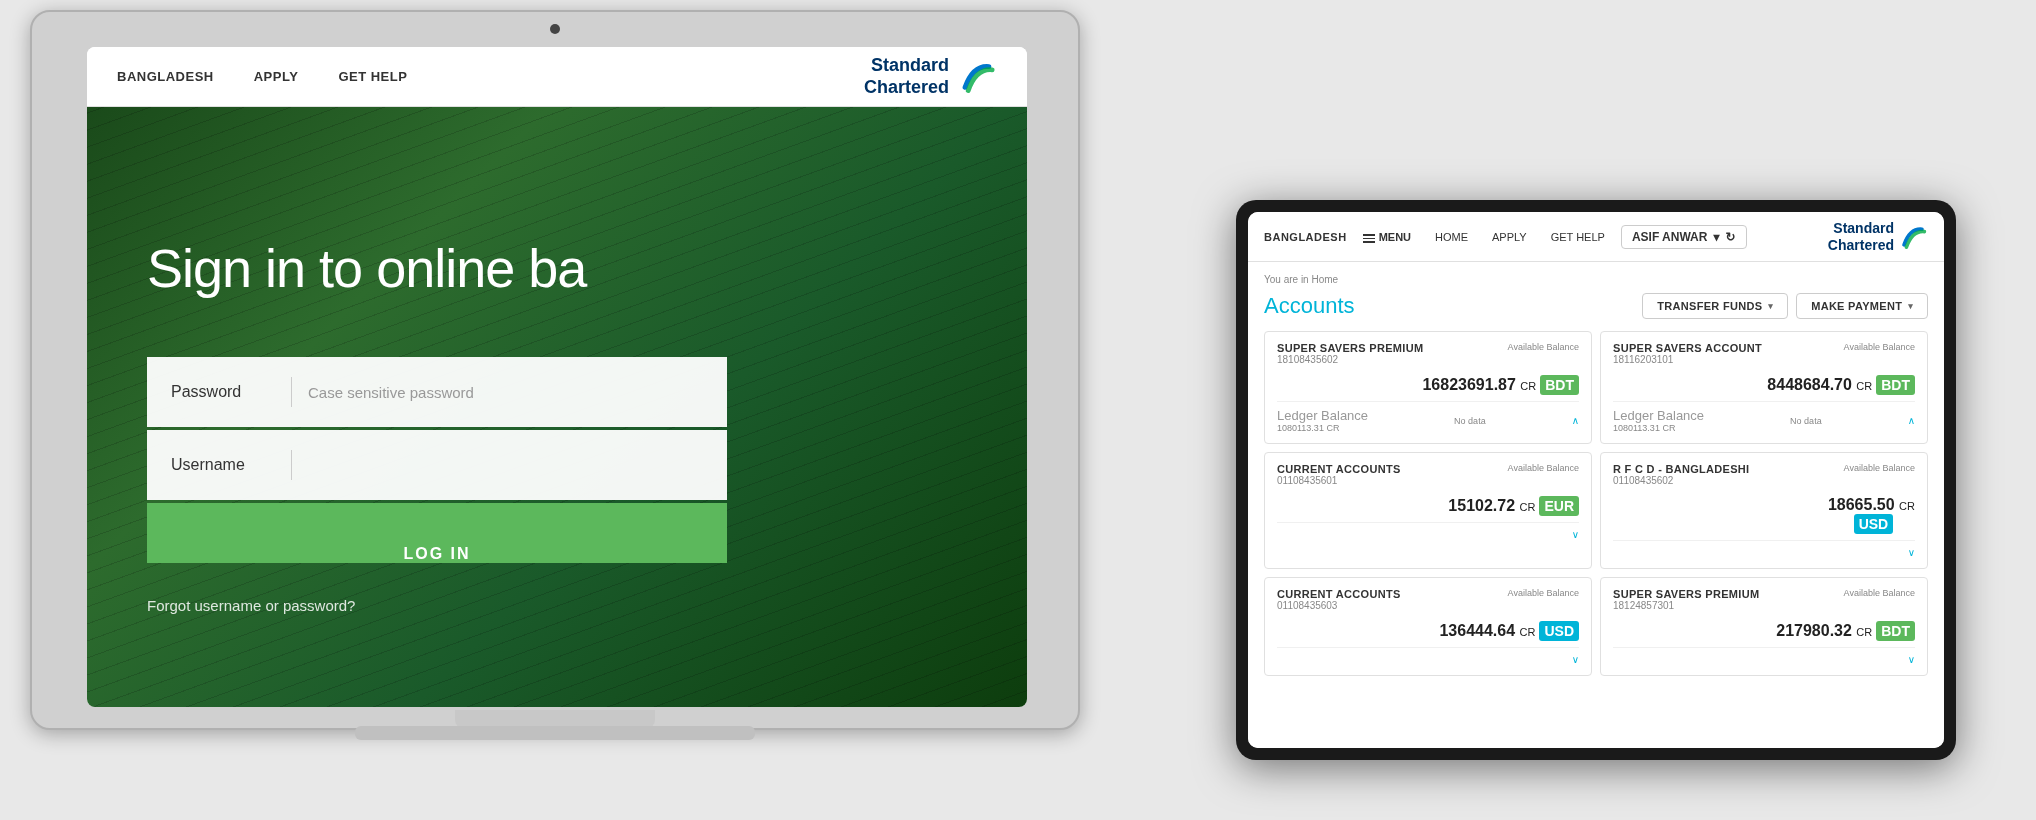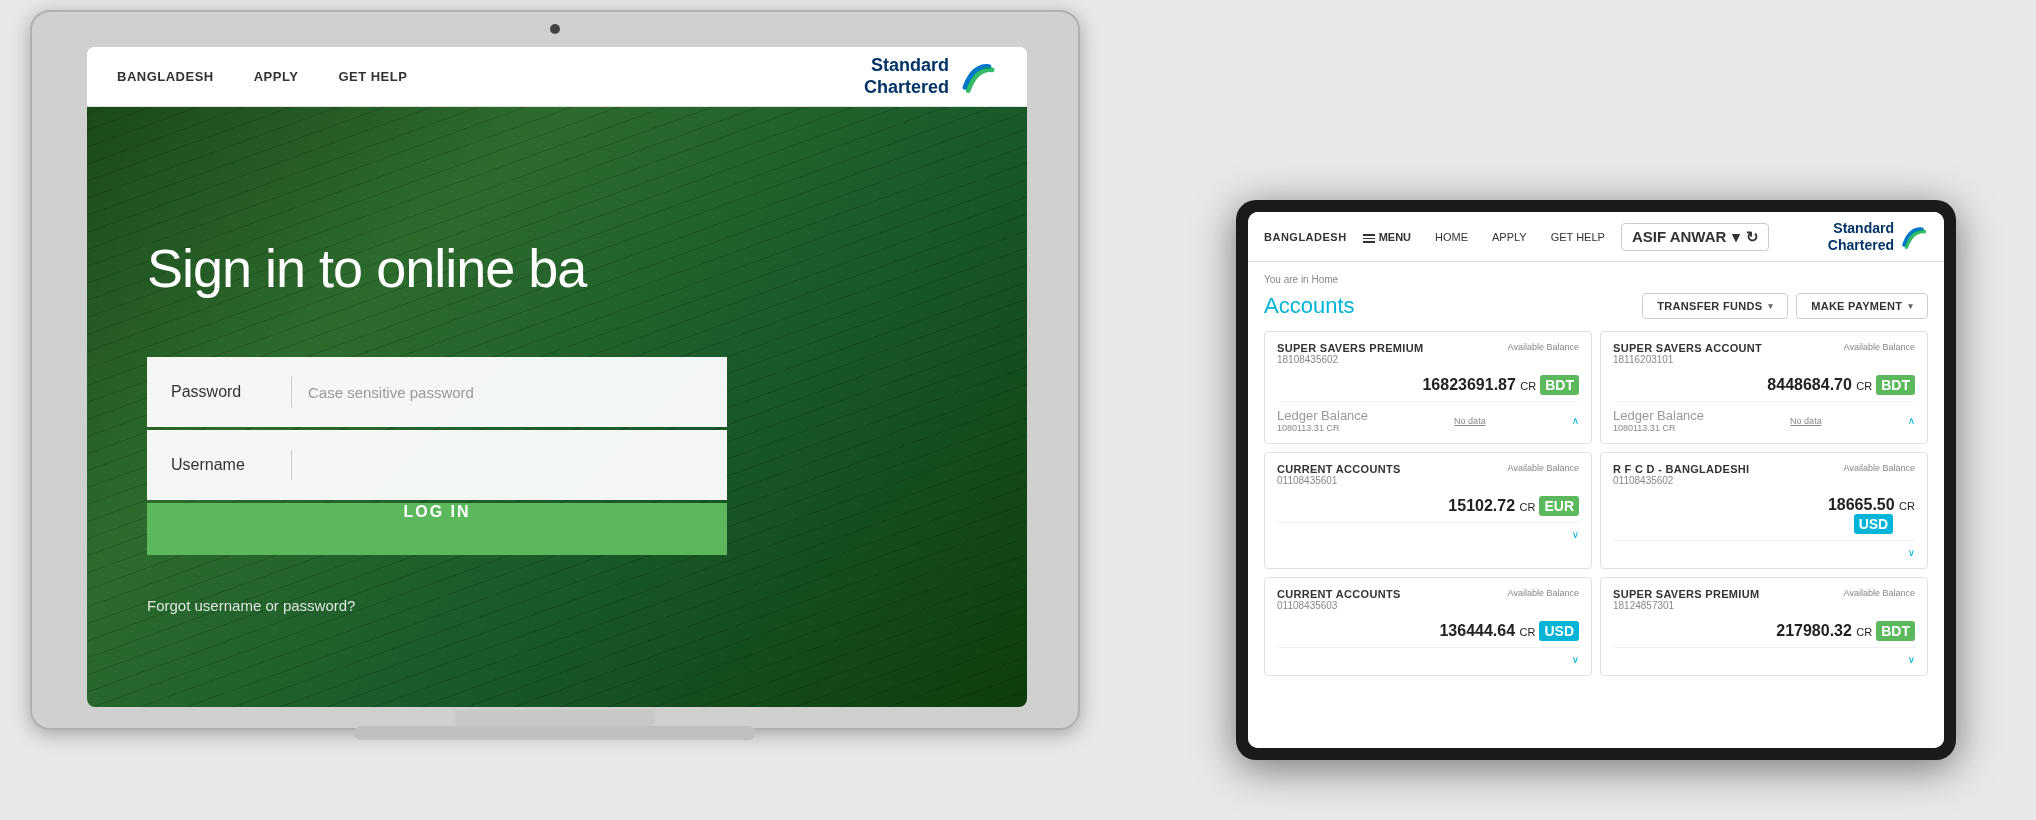--- a/index.html
+++ b/index.html
@@ -165,24 +165,24 @@
       background: #ccc;
       margin-right: 16px;
     }
     .login-field-input {
       font-size: 15px;
       color: #999;
       flex: 1;
     }
     .login-btn {
       width: 580px;
-      height: 52px;
+      height: 60px;
       background: #5cb85c;
       display: flex;
-      align-items: flex-start;
+      align-items: flex-end;
       justify-content: center;
       margin-top: 3px;
       cursor: pointer;
     }
     .login-btn-text {
       color: #fff;
       font-size: 16px;
       font-weight: 700;
       letter-spacing: 2px;
     }
@@ -245,21 +245,21 @@
       font-size: 11px;
       font-weight: 400;
       color: #333;
       padding-left: 8px;
     }
     .tablet-nav-user {
       background: #fff;
       border: 1px solid #ccc;
       border-radius: 4px;
       padding: 4px 10px;
-      font-size: 15px;
+      font-size: 12px;
       font-weight: 600;
       color: #333;
       display: flex;
       align-items: center;
       gap: 6px;
     }
     .tablet-nav-spacer { flex: 1; }
     .tablet-nav-logo {
       display: flex;
       align-items: center;
@@ -380,21 +380,20 @@
       font-size: 9px;
       color: #888;
     }
     .ledger-label {
       color: #999;
       font-size: 13px;
     }
     .ledger-no-data {
       font-size: 9px;
       color: #888;
-      text-decoration: underline;
     }
     .chevron-up {
       font-size: 10px;
       color: #00b4d8;
       cursor: pointer;
     }
     .chevron-down {
       font-size: 10px;
       color: #00b4d8;
       cursor: pointer;

